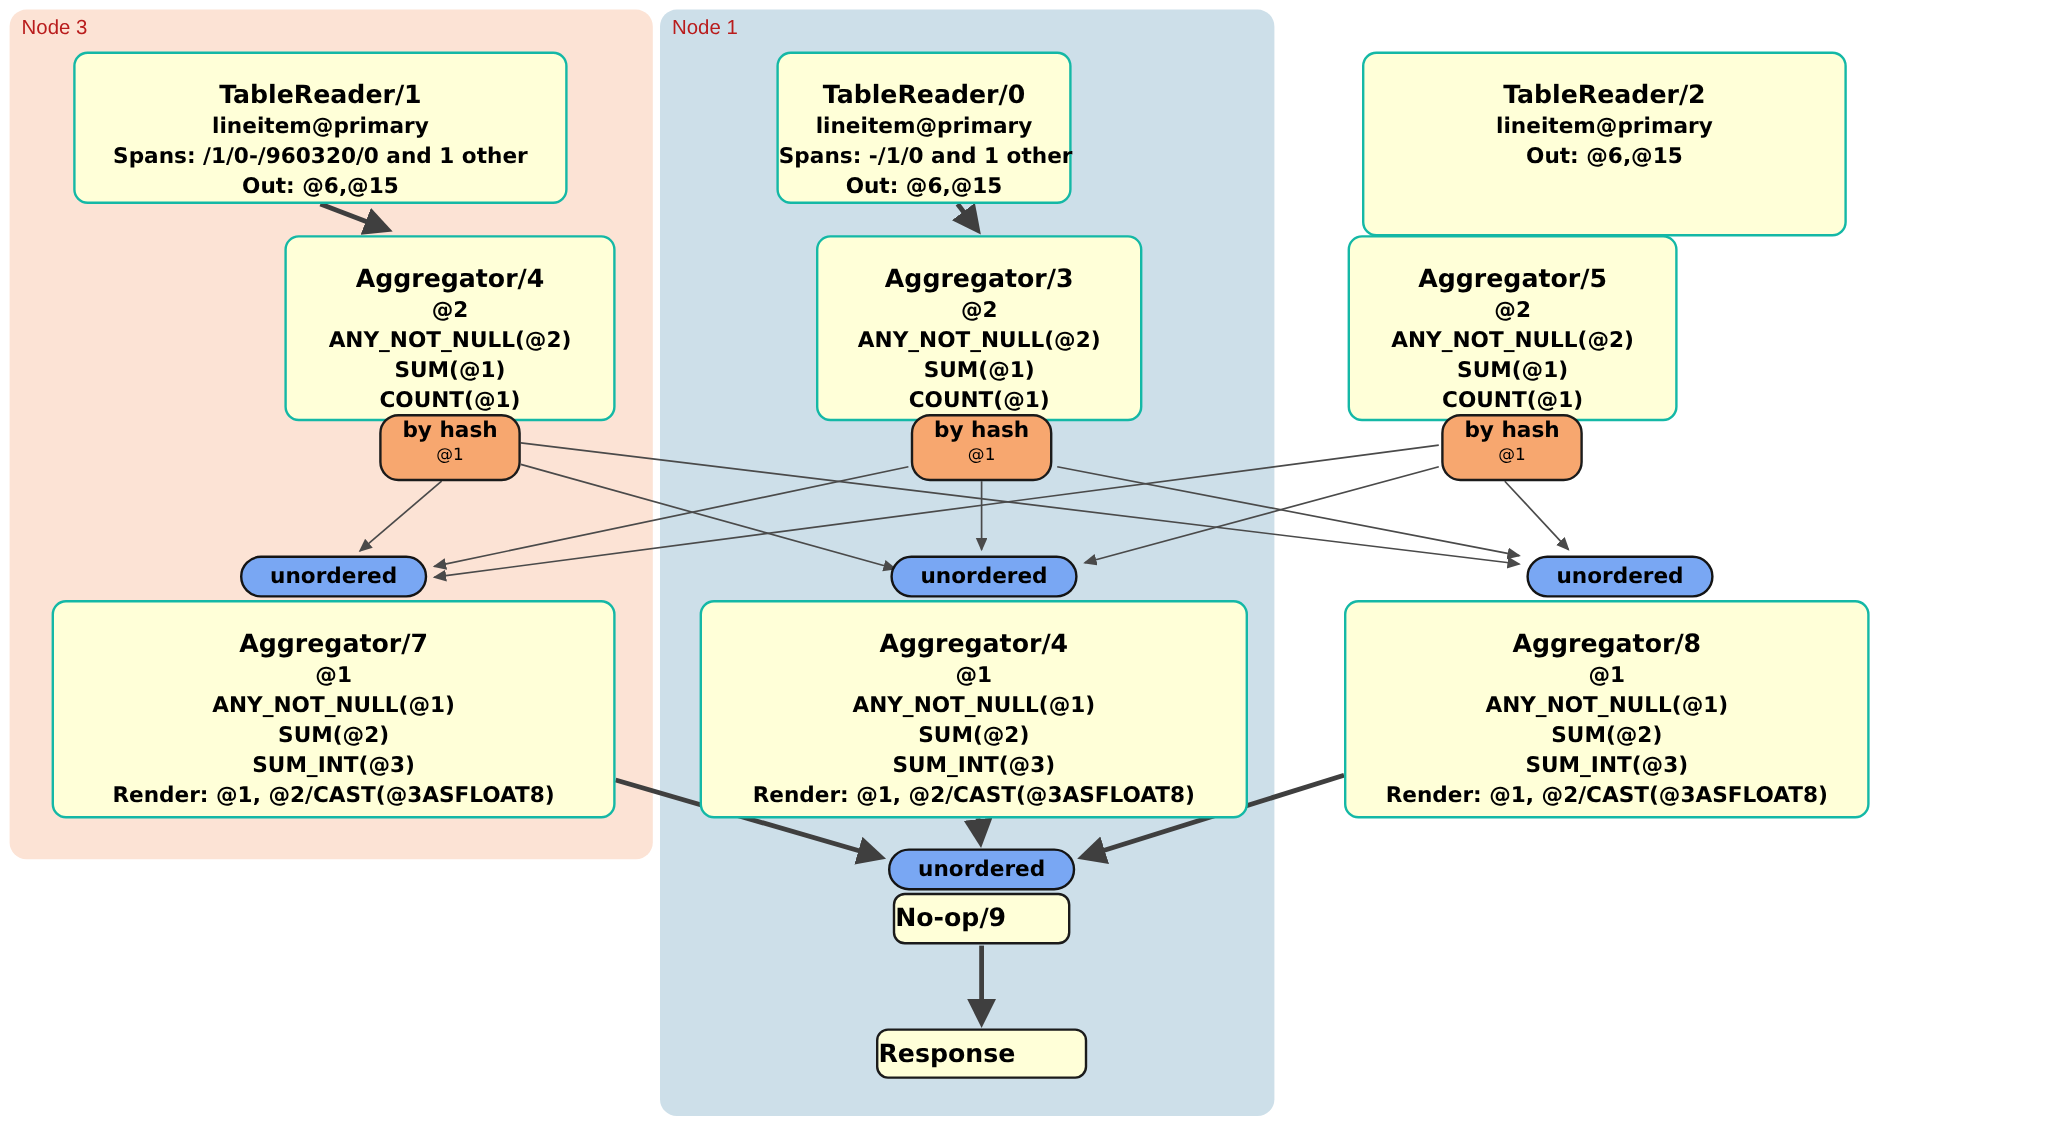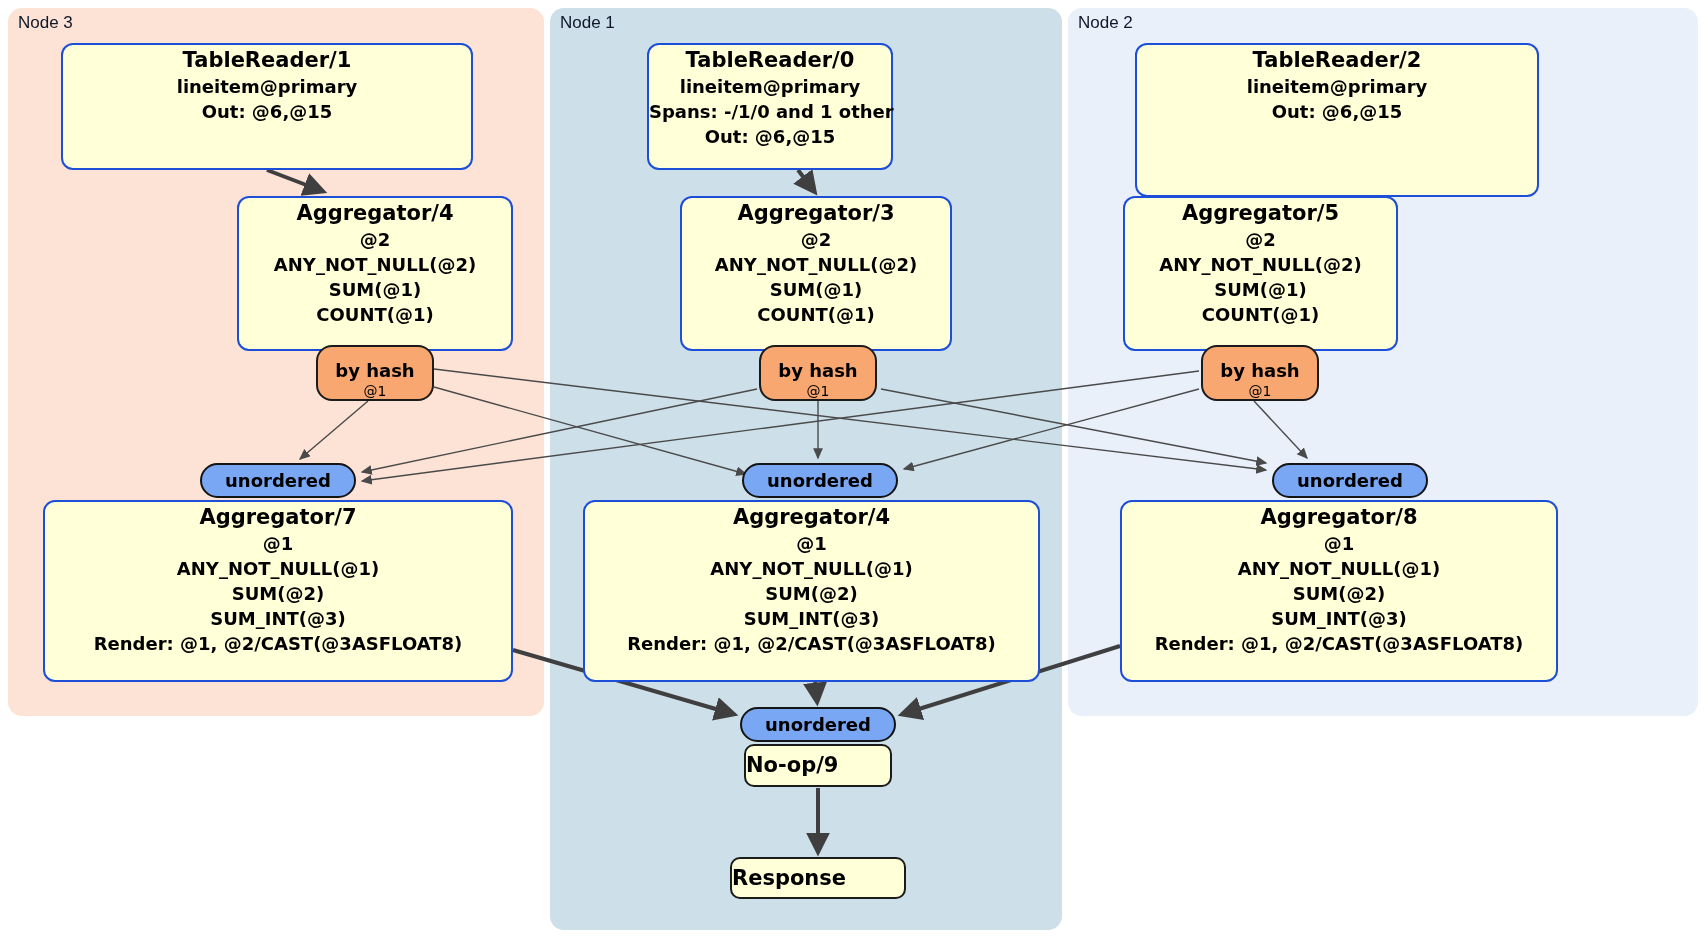--- a/index.html
+++ b/index.html
@@ -7,36 +7,36 @@
     position:relative; width:1708px; height:940px; background:#ffffff;
     font-family:"DejaVu Sans", sans-serif; color:#000;
     overflow:hidden;
   }
   .panel { position:absolute; border-radius:14px; z-index:0; }
   .panel-node3 { left:8px;   top:8px; width:536px; height:708px; background:#fce3d5; }
   .panel-node1 { left:550px; top:8px; width:512px; height:922px; background:#cddfe9; }
   .panel-node2 { left:1068px;top:8px; width:630px; height:708px; background:#e9f0fa; }
   .panel-label {
     position:absolute; top:5px; left:10px;
-    font-family:"Liberation Sans", sans-serif; font-size:17px; color:#0f172a;
+    font-family:"Liberation Sans", sans-serif; font-size:17px; color:#b91c1c;
   }
   svg.edges { position:absolute; left:0; top:0; z-index:1; }
   .pbox {
     position:absolute; z-index:2; box-sizing:border-box;
-    background:#ffffd8; border:2px solid #1d4ed8; border-radius:12px;
-    text-align:center; padding-top:1px; white-space:nowrap;
+    background:#ffffd8; border:2px solid #14b8a6; border-radius:12px;
+    text-align:center; padding-top:20px; white-space:nowrap;
   }
   .pbox .title { font-weight:bold; font-size:21px; line-height:28px; display:block; }
   .pbox .line  { font-size:18px; line-height:25px; display:block;font-weight:bold; }
   .router {
     position:absolute; z-index:3; box-sizing:border-box;
     background:#f7a76f; border:2px solid #1b1b1b; border-radius:16px;
     text-align:center; white-space:nowrap;
   }
-  .router .rlabel  { display:block; font-weight:bold; font-size:18px; line-height:23px; padding-top:12px; }
+  .router .rlabel  { display:block; font-weight:bold; font-size:18px; line-height:23px; padding-top:0; }
   .router .rdetail { display:block; font-size:14px; line-height:18px; }
   .pill {
     position:absolute; z-index:3; box-sizing:border-box;
     background:#79a7f3; border:2px solid #141414; border-radius:18px;
     text-align:center; font-weight:bold; font-size:18px;
     height:35px; line-height:31px; white-space:nowrap;
   }
   .termbox {
     position:absolute; z-index:2; box-sizing:border-box;
     background:#ffffd8; border:2px solid #1b1b1b; border-radius:10px;
@@ -46,23 +46,20 @@
 </head>
 <body>
 
 <div class="canvas">
 
   <div class="panel panel-node3">
     <span class="panel-label">Node 3</span>
   </div>
   <div class="panel panel-node1">
     <span class="panel-label">Node 1</span>
-  </div>
-  <div class="panel panel-node2">
-    <span class="panel-label">Node 2</span>
   </div>
 
   <svg class="edges" width="1708" height="940" viewBox="0 0 1708 940">
     <defs>
       <marker id="ah-thick" markerWidth="7" markerHeight="7" refX="4.6" refY="3" orient="auto">
         <path d="M0,0 L6,3 L0,6 Z" fill="#3f3f3f"></path>
       </marker>
       <marker id="ah-thin" markerWidth="9" markerHeight="9" refX="7" refY="3.5" orient="auto">
         <path d="M0,0 L8,3.5 L0,7 Z" fill="#4a4a4a"></path>
       </marker>
@@ -87,20 +84,21 @@
       <path d="M881,389 L1266,463" marker-end="url(#ah-thin)"></path>
       <path d="M1254,401 L1307,458" marker-end="url(#ah-thin)"></path>
       <path d="M1199,389 L904,469" marker-end="url(#ah-thin)"></path>
       <path d="M1199,371 L362,481" marker-end="url(#ah-thin)"></path>
     </g>
   </svg>
 
   <div class="pbox" style="left:61px; top:43px; width:412px; height:127px;">
     <span class="title">TableReader/1</span>
     <span class="line">lineitem@primary</span>
+    <span class="line">Spans: /1/0-/960320/0 and 1 other</span>
     <span class="line">Out: @6,@15</span>
   </div>
 
   <div class="pbox" style="left:647px; top:43px; width:246px; height:127px;">
     <span class="title">TableReader/0</span>
     <span class="line">lineitem@primary</span>
     <span class="line">Spans: -/1/0 and 1 other</span>
     <span class="line">Out: @6,@15</span>
   </div>
 

